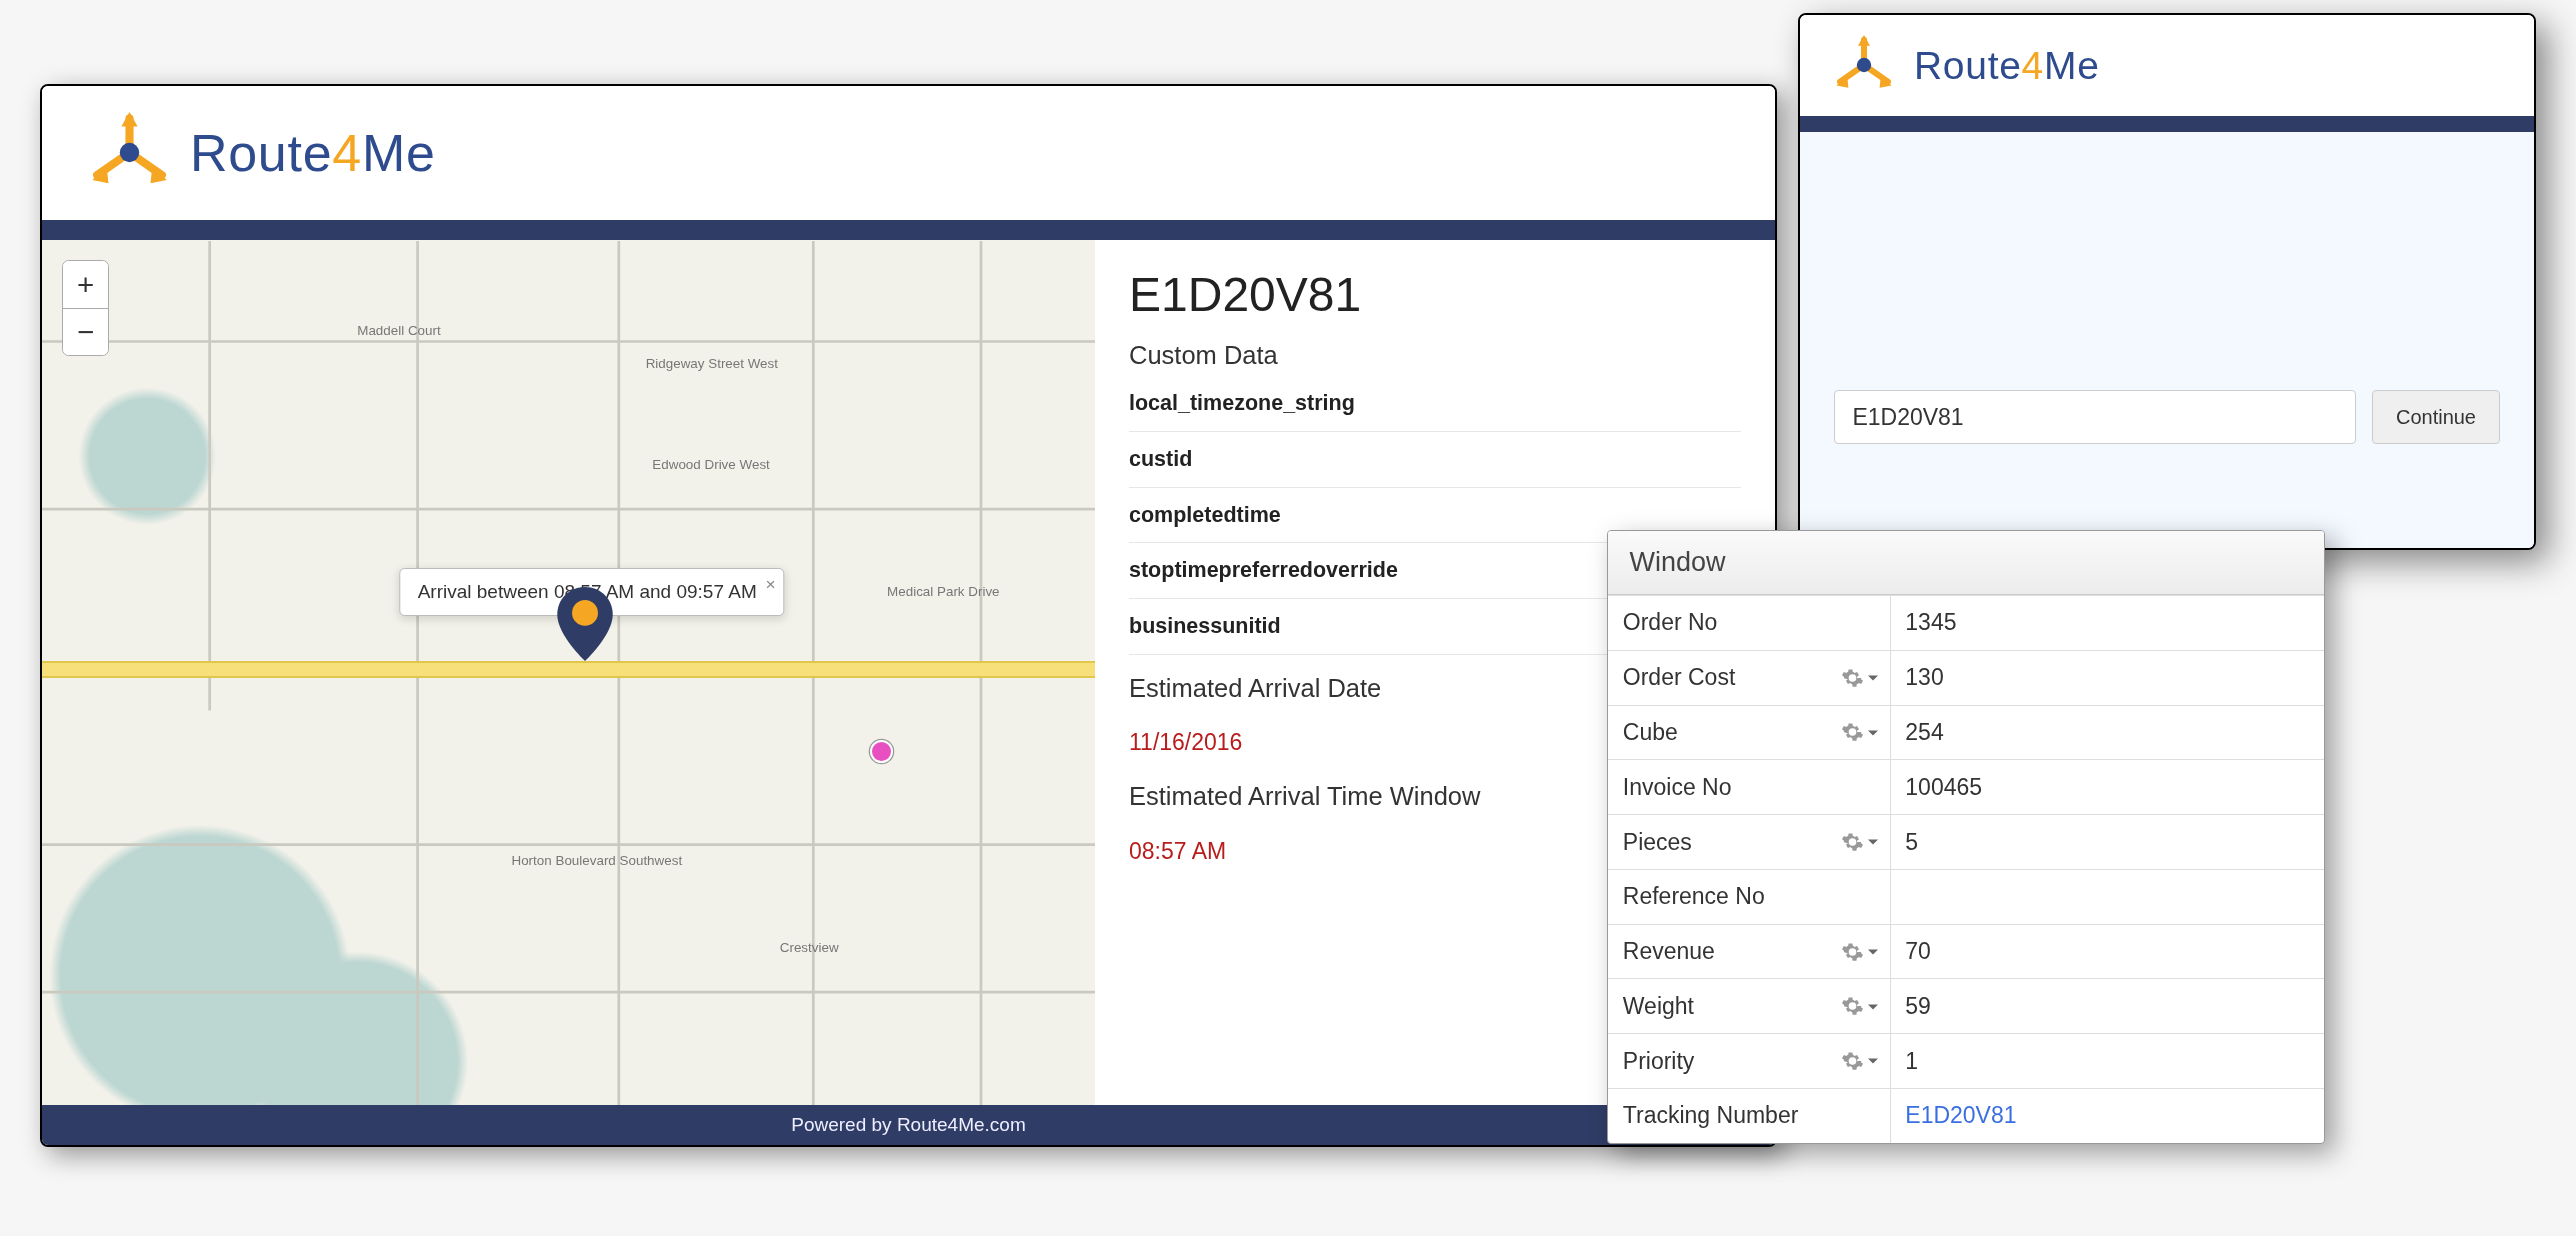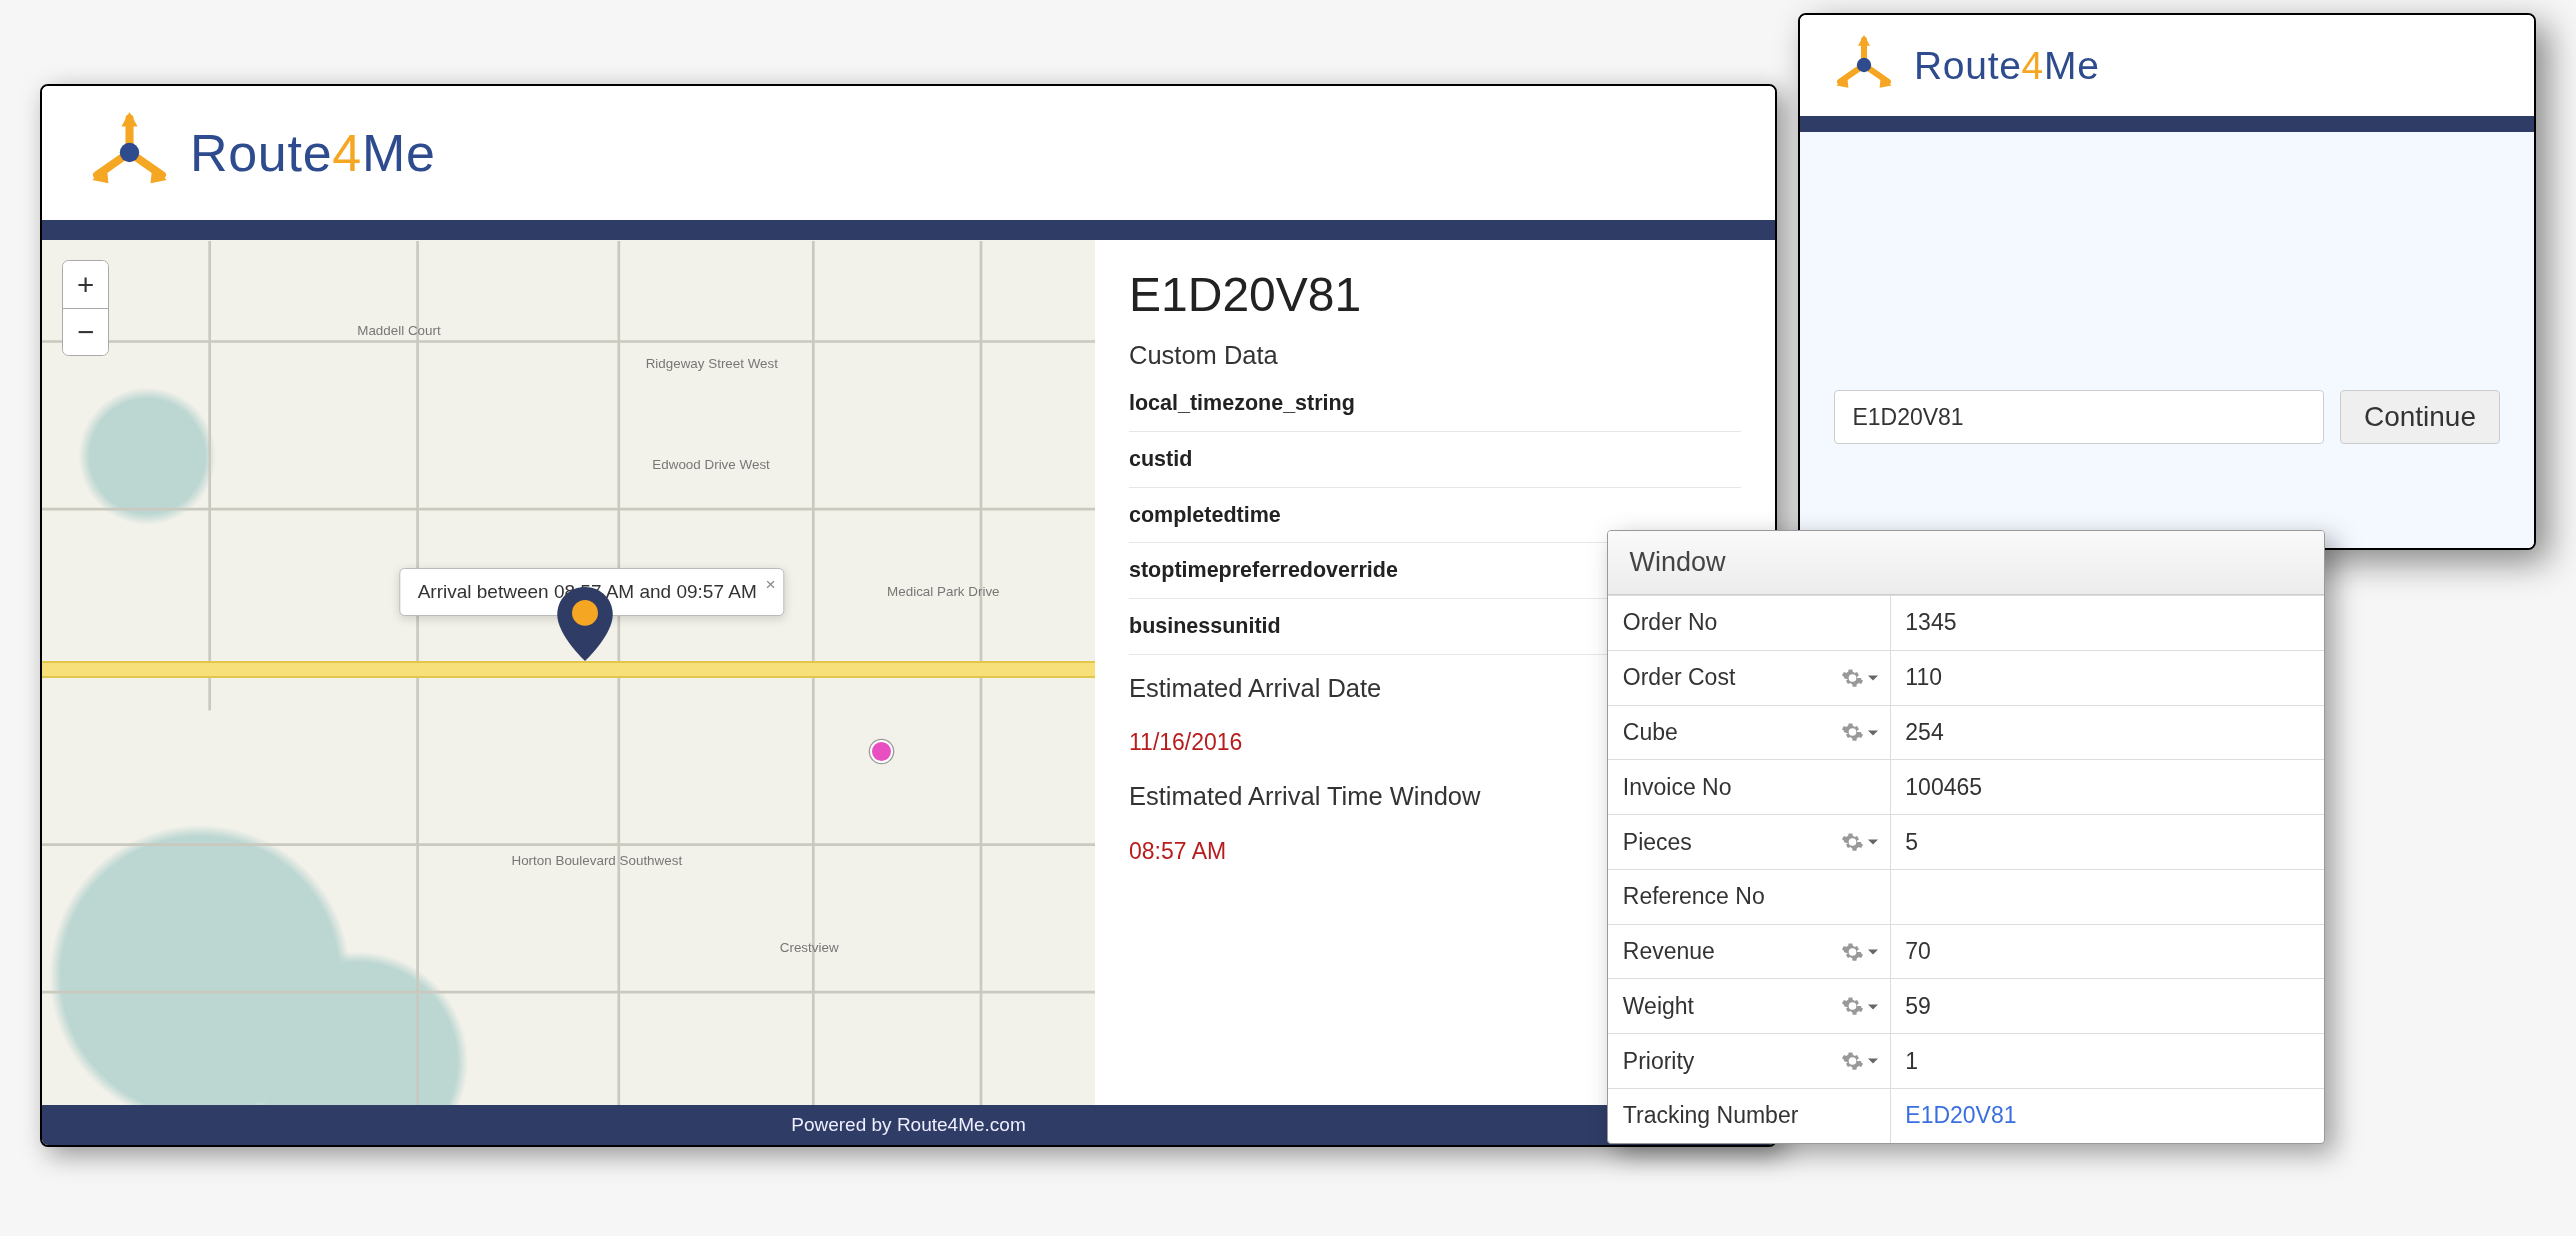--- a/index.html
+++ b/index.html
@@ -219,21 +219,21 @@
     height: 54px;
     font-size: 23px;
     padding: 0 17.4px;
     border: 1.3px solid #ccc;
     border-radius: 4px;
     color: #333;
   }
   .lookup-body button {
     height: 54px;
     padding: 0 23px;
-    font-size: 28px;
+    font-size: 20px;
     background: #efefef;
     border: 1.3px solid #ccc;
     border-radius: 4px;
     color: #333;
     cursor: pointer;
   }
 
   
   .order-panel {
     position: absolute;
@@ -416,21 +416,21 @@
           <td class="label-cell">Order No</td>
           <td class="val-cell">1345</td>
         </tr>
         <tr>
           <td class="label-cell">Order Cost<span class="gear-wrap">
               <svg viewBox="0 0 24 24">
                 <path fill="#999" d="M12 8a4 4 0 1 0 0 8 4 4 0 0 0 0-8zm9 4a7 7 0 0 1-.1 1.2l2.1 1.6-2 3.4-2.5-1a7 7 0 0 1-2 1.2l-.4 2.6h-4l-.4-2.6a7 7 0 0 1-2-1.2l-2.5 1-2-3.4 2.1-1.6A7 7 0 0 1 3 12a7 7 0 0 1 .1-1.2L1 9.2l2-3.4 2.5 1a7 7 0 0 1 2-1.2L7.9 3h4l.4 2.6a7 7 0 0 1 2 1.2l2.5-1 2 3.4-2.1 1.6c.1.4.1.8.1 1.2z"></path>
               </svg>
               <span class="caret"></span>
             </span></td>
-          <td class="val-cell">110</td>
+          <td class="val-cell">130</td>
         </tr>
         <tr>
           <td class="label-cell">Cube<span class="gear-wrap">
               <svg viewBox="0 0 24 24">
                 <path fill="#999" d="M12 8a4 4 0 1 0 0 8 4 4 0 0 0 0-8zm9 4a7 7 0 0 1-.1 1.2l2.1 1.6-2 3.4-2.5-1a7 7 0 0 1-2 1.2l-.4 2.6h-4l-.4-2.6a7 7 0 0 1-2-1.2l-2.5 1-2-3.4 2.1-1.6A7 7 0 0 1 3 12a7 7 0 0 1 .1-1.2L1 9.2l2-3.4 2.5 1a7 7 0 0 1 2-1.2L7.9 3h4l.4 2.6a7 7 0 0 1 2 1.2l2.5-1 2 3.4-2.1 1.6c.1.4.1.8.1 1.2z"></path>
               </svg>
               <span class="caret"></span>
             </span></td>
           <td class="val-cell">254</td>
         </tr>

